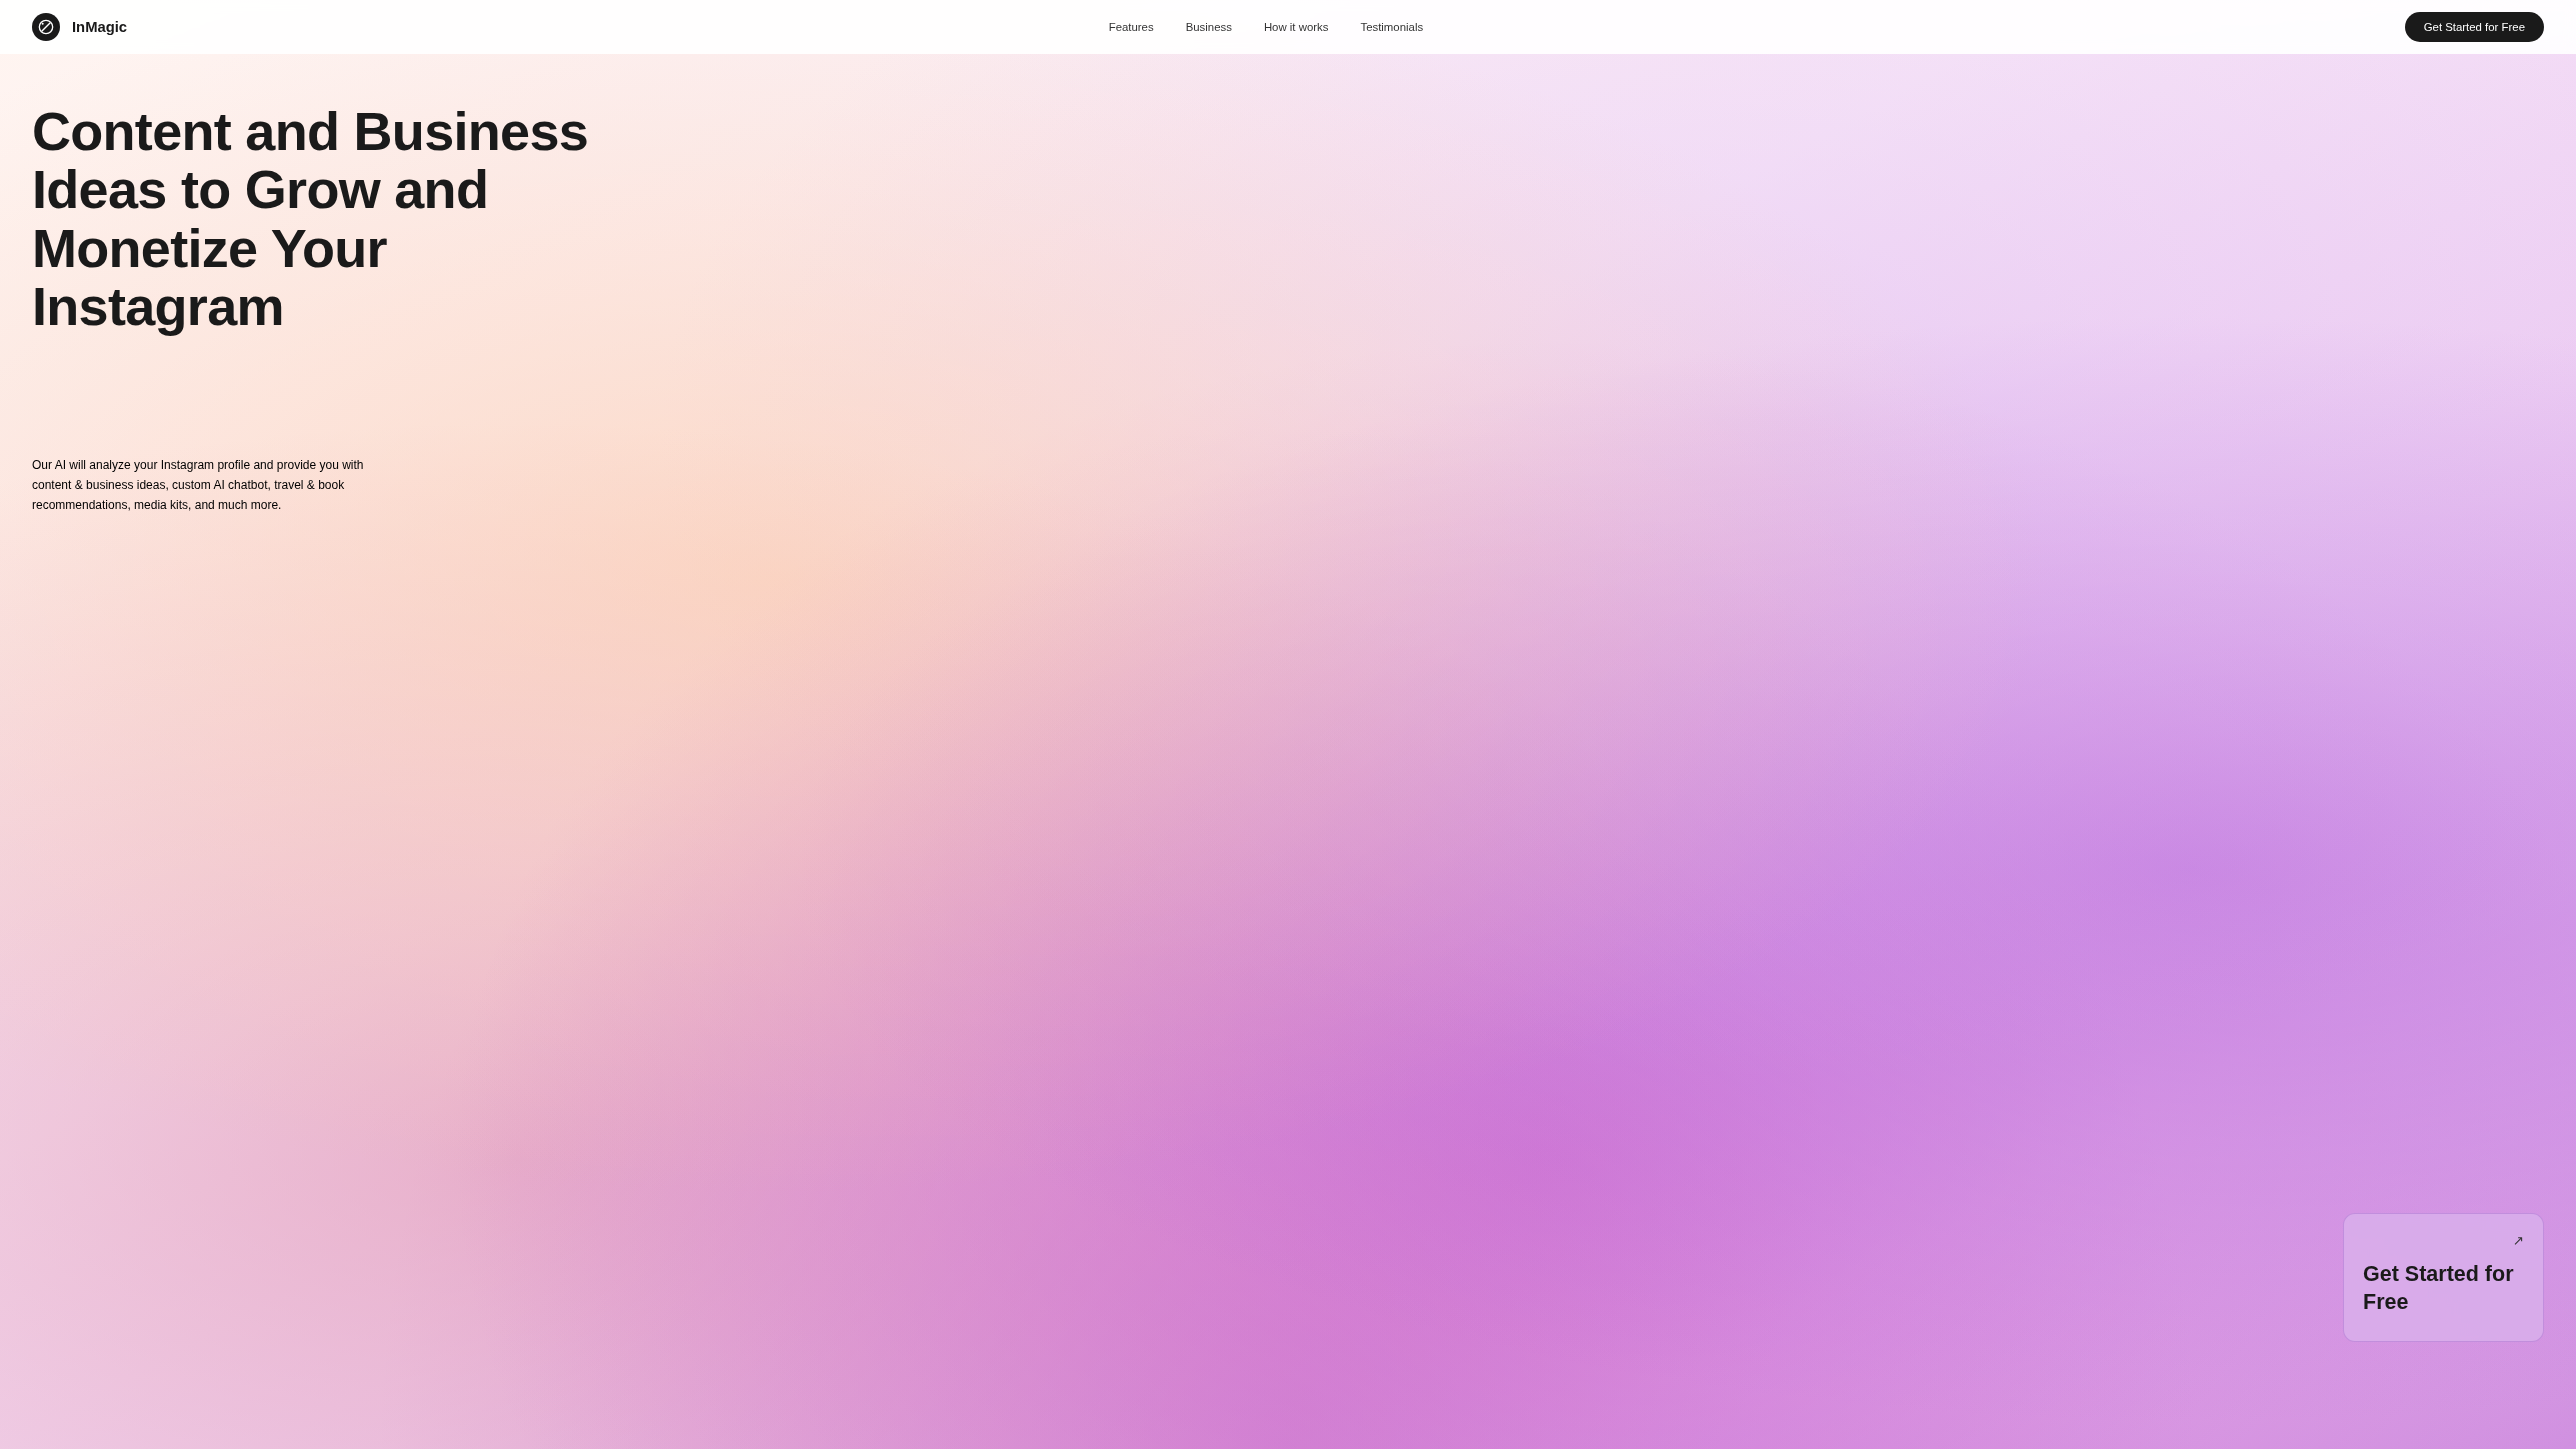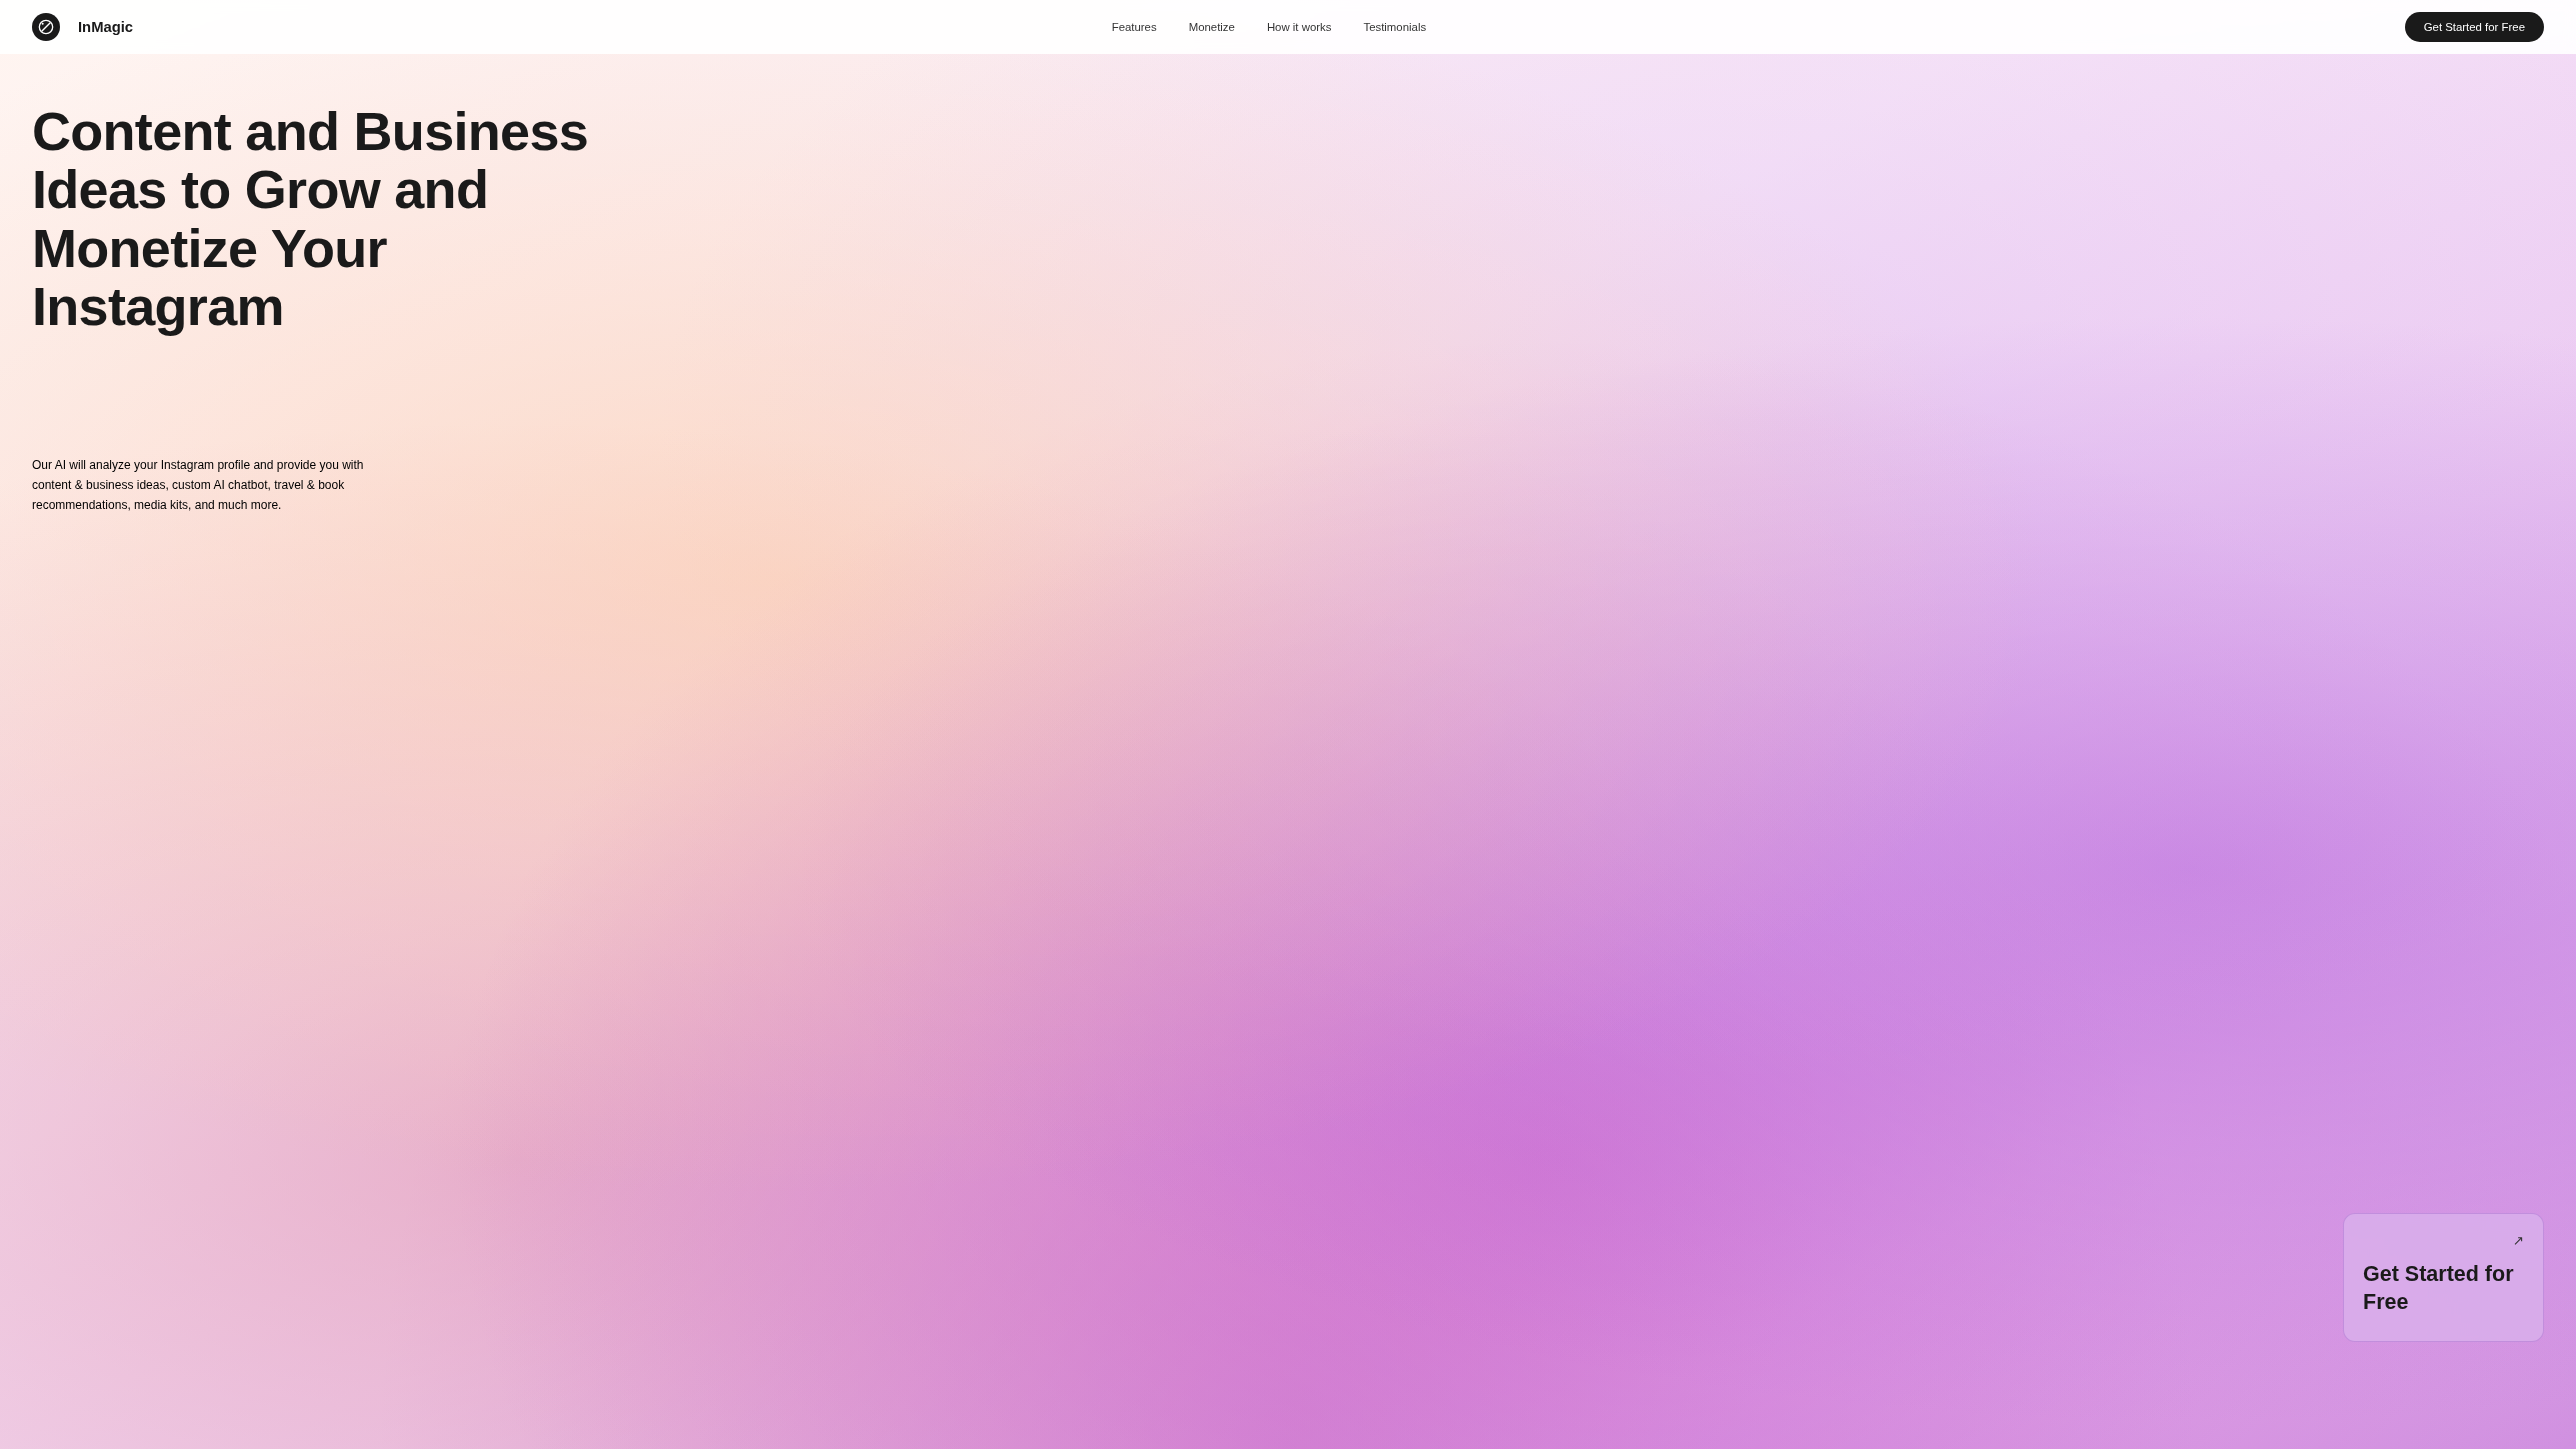--- a/index.html
+++ b/index.html
@@ -27,21 +27,21 @@
       justify-content: space-between;
       padding: 0 32px;
       height: 54px;
       background: rgba(255, 255, 255, 0.92);
       backdrop-filter: blur(5.4px);
     }
 
     .logo-area {
       display: flex;
       align-items: center;
-      gap: 18px;
+      gap: 12px;
       text-decoration: none;
     }
 
     .logo-icon {
       width: 28px;
       height: 28px;
       border-radius: 50%;
       background: #1a1a1a;
       display: flex;
       align-items: center;
@@ -176,21 +176,21 @@
       </svg>
     </div>
     <span class="logo-text">InMagic</span>
   </a>
 
   <ul class="nav-links">
     <li>
       <a href="#features">Features</a>
     </li>
     <li>
-      <a href="#pricing">Monetize</a>
+      <a href="#pricing">Business</a>
     </li>
     <li>
       <a href="#how-it-works">How it works</a>
     </li>
     <li>
       <a href="#testimonials">Testimonials</a>
     </li>
   </ul>
 
   <button class="nav-cta-button">Get Started for Free</button>

